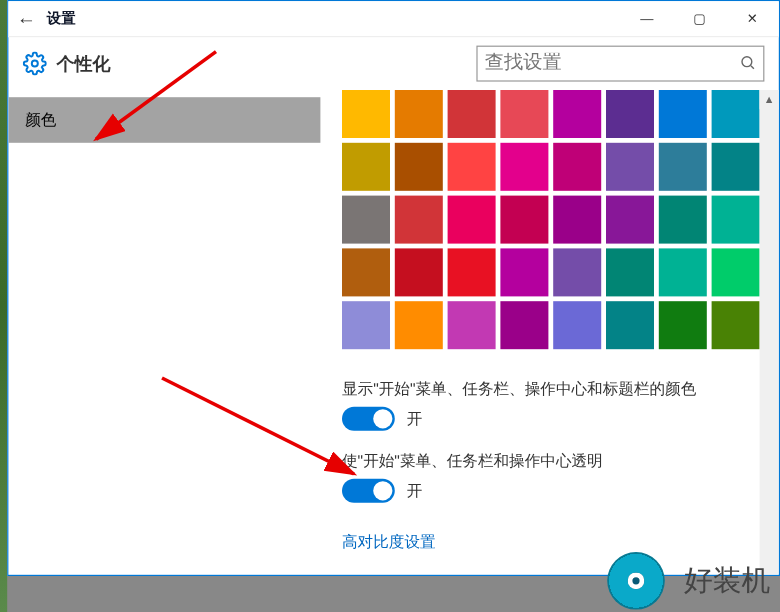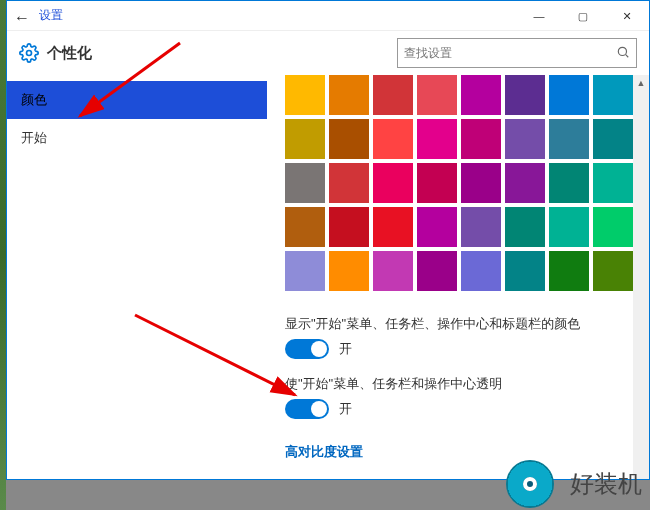--- a/index.html
+++ b/index.html
@@ -4,51 +4,51 @@
 <style>
   * { box-sizing: border-box; margin: 0; padding: 0; font-family: "Microsoft YaHei", "Segoe UI", sans-serif; }
   body { background: #888; width: 650px; height: 510px; overflow: hidden; position: relative; }
   
   .desktop-edge { position: absolute; left: 0; top: 0; width: 6px; height: 510px; background: linear-gradient(to bottom, #4a7a3a, #3a6a2a, #5a8a4a); }
   
   .window { position: absolute; left: 6px; top: 0; right: 0; bottom: 30px; background: #fff; border: 1px solid #0078d7; display: flex; flex-direction: column; }
   
   .titlebar { height: 30px; display: flex; align-items: center; background: #fff; border-bottom: 1px solid #eee; }
   .titlebar .back { width: 30px; text-align: center; font-size: 16px; color: #333; cursor: pointer; }
-  .titlebar .title { flex: 0 0 auto; font-size: 12px; color: #1d4ed8; padding-left: 2px; }
+  .titlebar .title { flex: 0 0 auto; font-size: 12px; color: #0f172a; padding-left: 2px; font-weight: bold; }
   .titlebar .spacer { flex: 1; }
   .titlebar .winbtn { width: 44px; height: 30px; text-align: center; line-height: 30px; font-size: 11px; color: #333; cursor: pointer; }
   
   .header { height: 44px; display: flex; align-items: center; padding: 0 12px; }
   .header .gear { width: 20px; height: 20px; color: #0078d7; margin-right: 8px; }
   .header .page-title { font-size: 15px; font-weight: 600; color: #333; }
   .header .search-wrap { margin-left: auto; width: 240px; height: 30px; border: 1px solid #999; display: flex; align-items: center; padding: 0 6px; }
-  .header .search-wrap input { flex: 1; border: none; outline: none; font-size: 12px; background: transparent; }
+  .header .search-wrap input { flex: 1; border: none; outline: none; font-size: 16px; background: transparent; }
   .header .search-wrap .sicon { color: #666; font-size: 14px; }
   
   .body { flex: 1; display: flex; overflow: hidden; }
   
   .sidebar { width: 260px; border-right: none; padding-top: 6px; }
   .sidebar .item { height: 38px; display: flex; align-items: center; padding-left: 14px; font-size: 13px; color: #333; cursor: pointer; }
-  .sidebar .item.selected { background: #1d4ed8; color: #000; }
+  .sidebar .item.selected { background: #a3a3a3; color: #000; }
   
   .content { flex: 1; position: relative; overflow: auto; padding: 0 18px 10px 18px; }
   .content .scrollbar-spacer { position: absolute; right: 0; top: 0; bottom: 0; width: 16px; background: #f0f0f0; }
   .content .scroll-up { position:absolute; right:0; top:0; width:16px; height:16px; background:#f0f0f0; text-align:center; font-size:9px; line-height:16px; color:#666;}
   
   .color-grid { display: grid; grid-template-columns: repeat(8, 40px); grid-auto-rows: 40px; gap: 4px; margin-bottom: 24px; }
   .color-swatch { cursor: pointer; }
   
   .setting-label { font-size: 13px; color: #333; margin-bottom: 6px; margin-top: 12px; }
   .toggle-row { display: flex; align-items: center; margin-bottom: 16px; }
   .toggle { width: 44px; height: 20px; border-radius: 10px; background: #0078d7; position: relative; cursor: pointer; }
   .toggle .knob { position: absolute; right: 2px; top: 2px; width: 16px; height: 16px; border-radius: 50%; background: #fff; }
   .toggle-state { margin-left: 10px; font-size: 13px; color: #333; }
   
-  .link { color: #0067c0; font-size: 13px; cursor: pointer; margin-top: 8px; display: inline-block; font-weight: bold; }
+  .link { color: #0067c0; font-size: 13px; cursor: pointer; margin-top: 8px; display: inline-block; }
   
   
   .watermark { position: absolute; right: 8px; bottom: 2px; display: flex; align-items: center; }
   .watermark .eye { width: 48px; height: 48px; border-radius: 50%; background: radial-gradient(circle at 50% 50%, #fff 0 18%, #0aa9c9 18% 66%, #077a93 66% 100%); position: relative; }
   .watermark .eye::after { content:""; position:absolute; left:50%; top:50%; width:14px; height:14px; background:#0a5a77; border-radius:50%; transform:translate(-50%,-50%); box-shadow: 0 0 0 4px #fff inset; }
   .watermark .txt { font-size: 24px; color: #444; margin-left: 16px; font-weight: 500; }
   
   
   .arrow { position: absolute; pointer-events: none; }
   .arrow svg { overflow: visible; }
@@ -85,23 +85,20 @@
             <line x1="21" y1="21" x2="16.65" y2="16.65"></line>
           </svg>
       </span>
     </div>
   </div>
 
   <div class="body">
     <div class="sidebar">
       <div class="item selected">
           <span>颜色</span>
-        </div>
-      <div class="item">
-          <span>开始</span>
         </div>
     </div>
 
     <div class="content">
       <div class="scrollbar-spacer"></div>
       <div class="scroll-up">▲</div>
 
       <div class="color-grid" id="color-grid">
           <div class="color-swatch" style="background: rgb(255, 185, 0);"></div>
           <div class="color-swatch" style="background: rgb(229, 123, 0);"></div>

